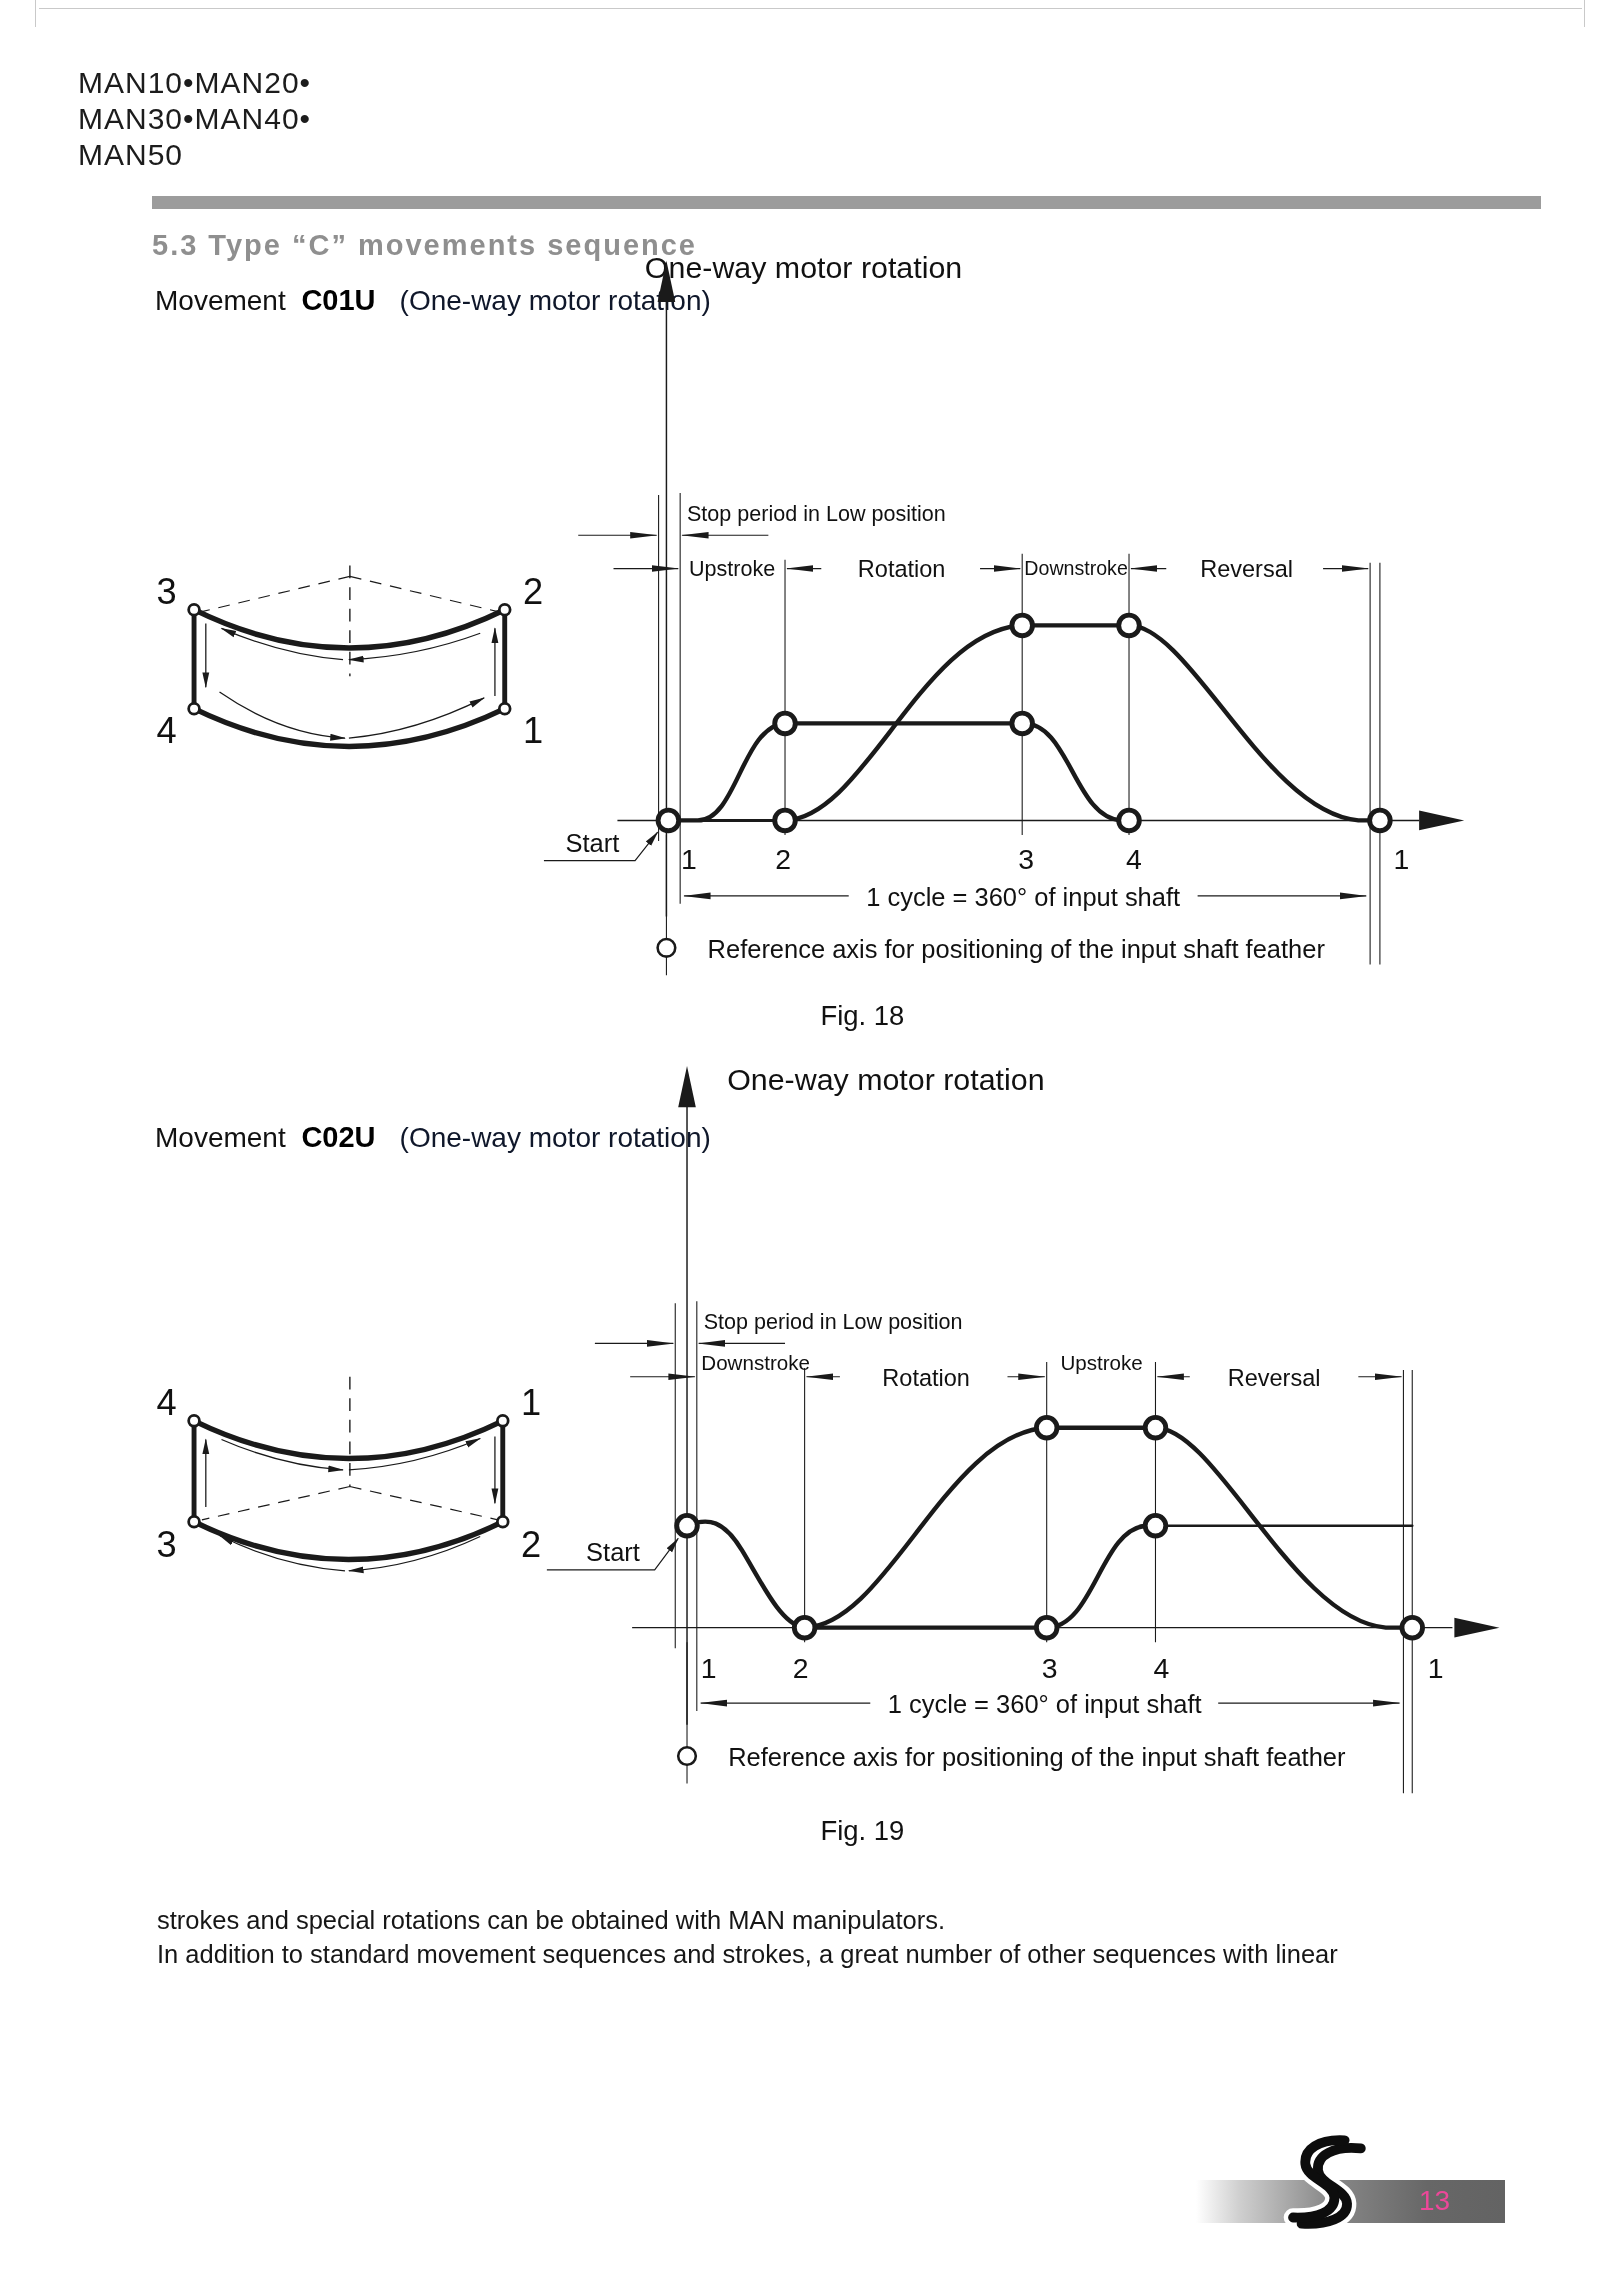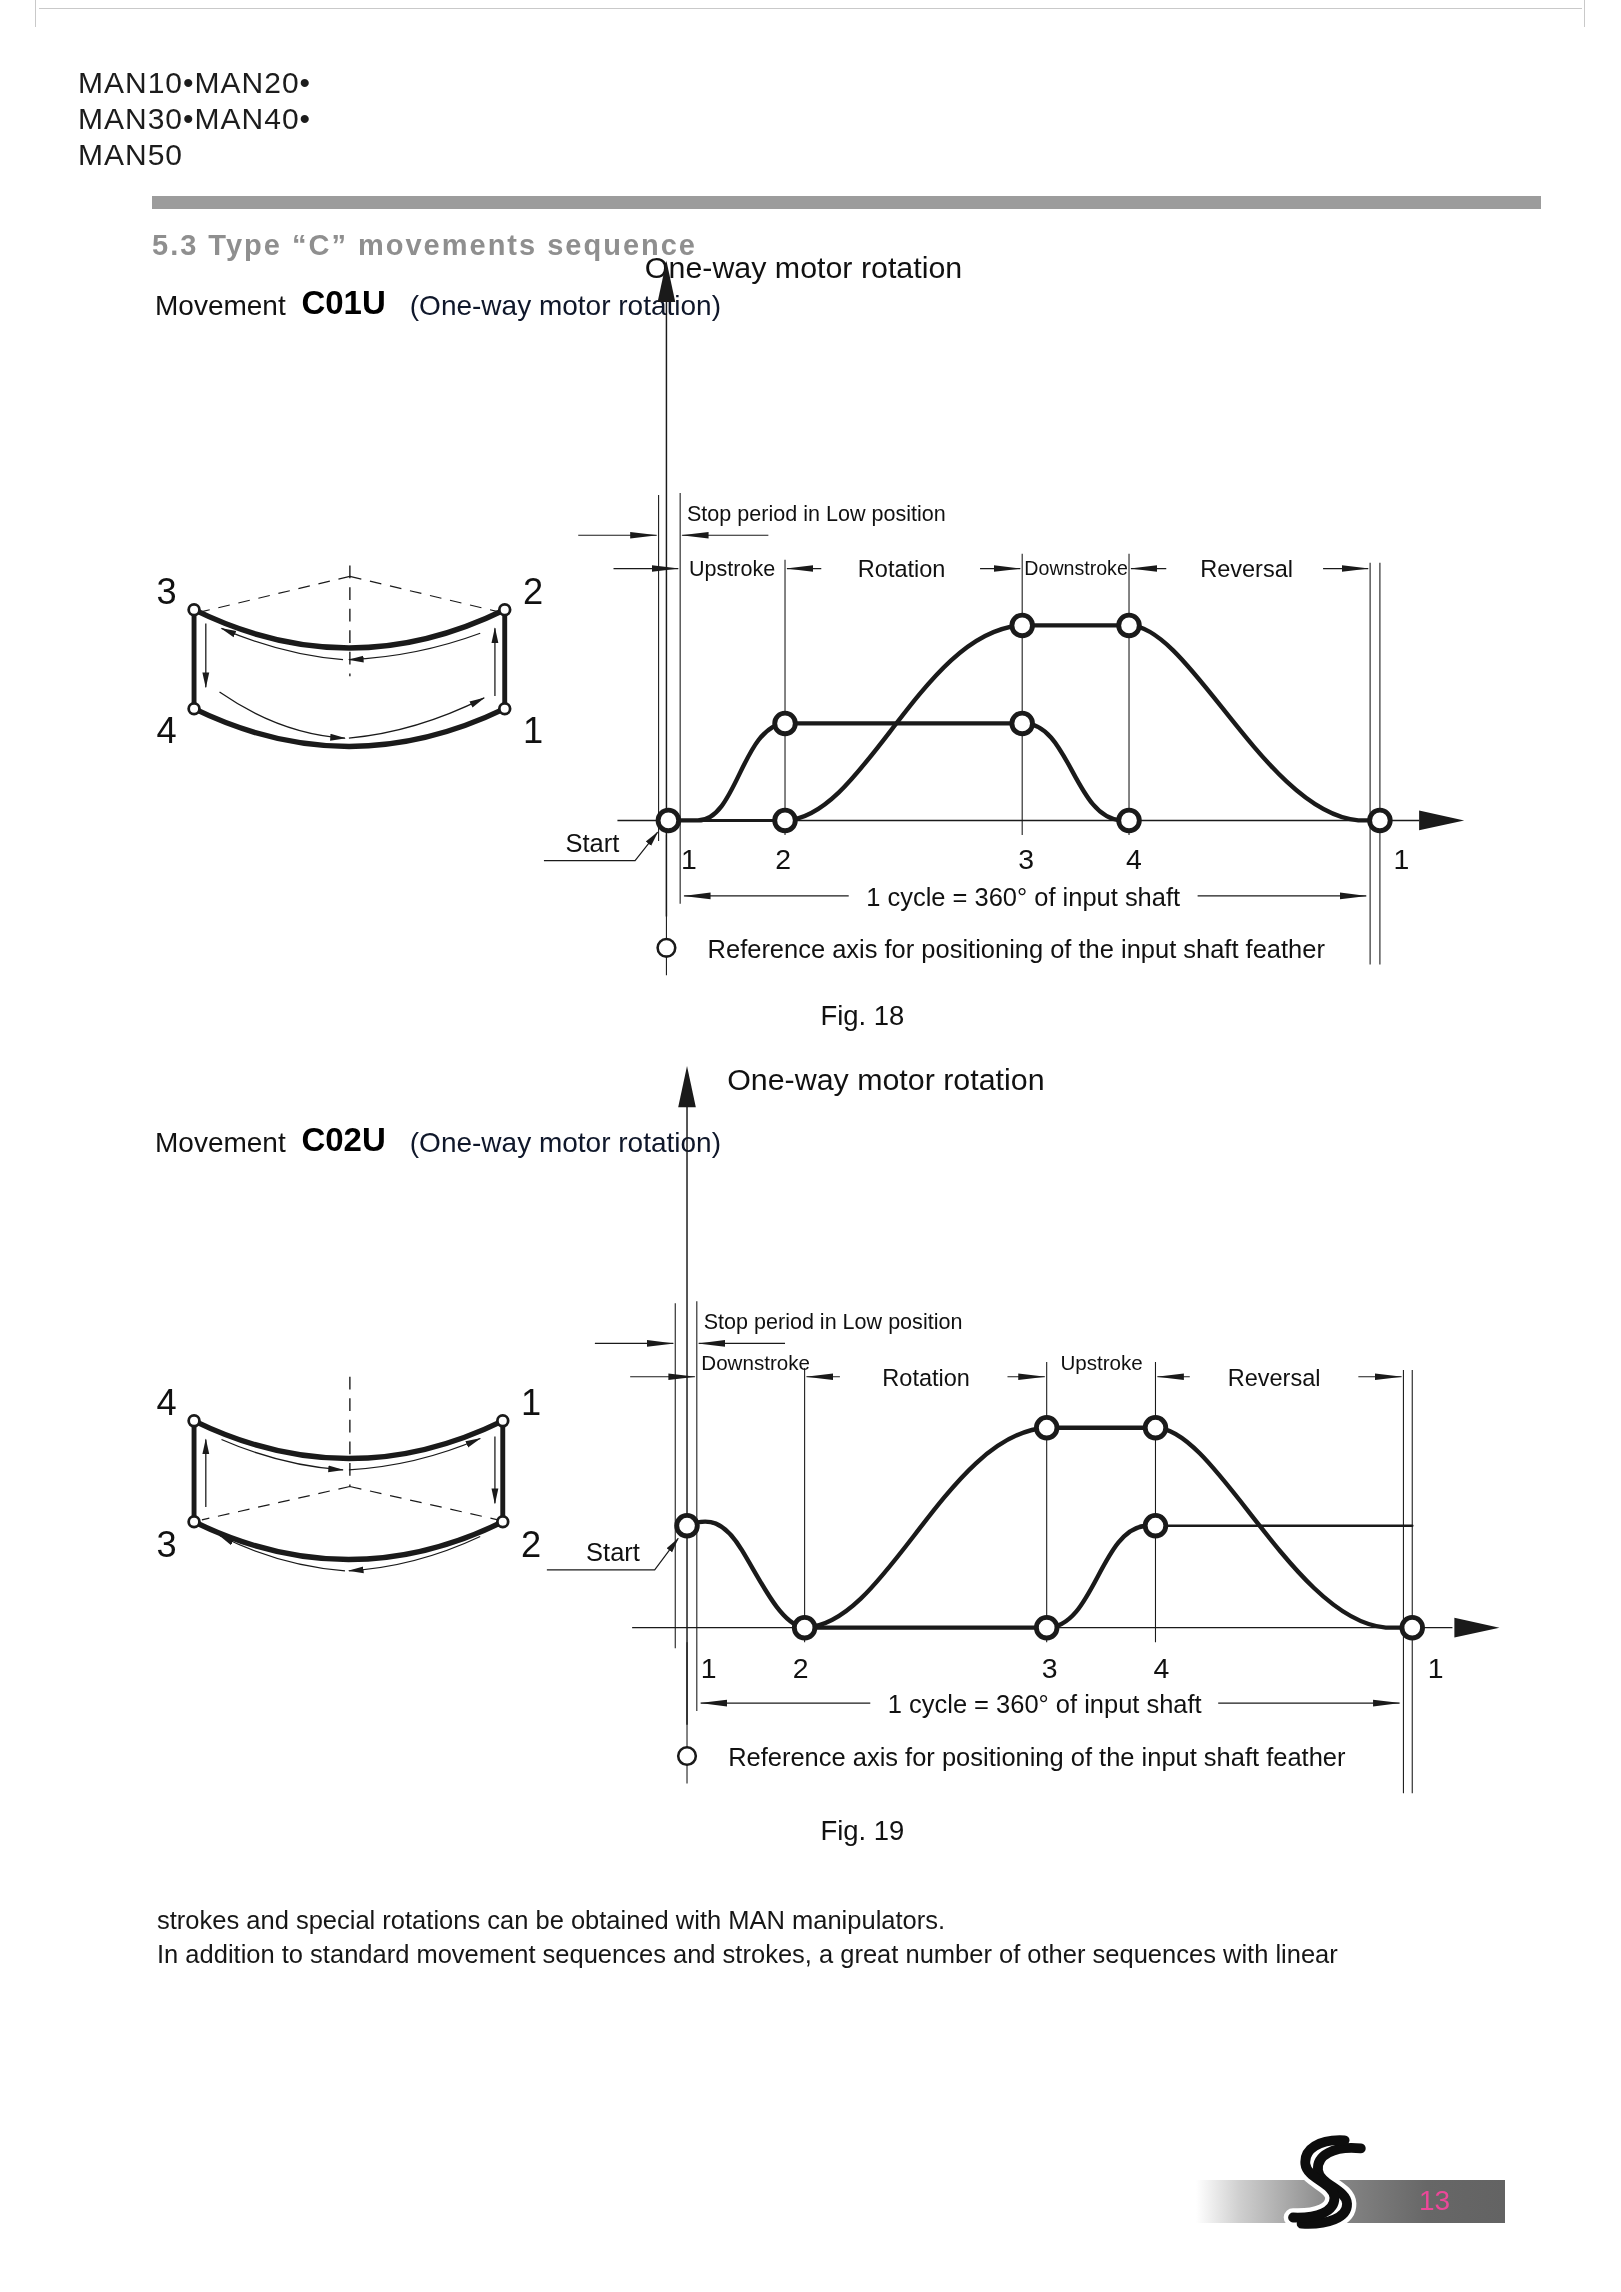--- a/index.html
+++ b/index.html
@@ -6,21 +6,21 @@
   .page{position:relative;width:1621px;height:2293px;background:#ffffff;overflow:hidden;
         font-family:"Liberation Sans", sans-serif;color:#111;padding-left:48px;}
   .abs{position:absolute;}
   .trim{background:#c9c9c9;}
   .man-block{left:78px;top:65px;font-size:30px;line-height:36px;letter-spacing:1px;color:#1c1c1c;}
   .main-title{right:82px;top:92px;font-size:55px;letter-spacing:12.7px;color:#141414;white-space:nowrap;}
   .gray-bar{left:152px;top:196px;width:1389px;height:12.7px;background:#9c9c9c;}
   .section-heading{left:152px;top:229px;font-size:29px;font-weight:bold;letter-spacing:2px;color:#8f8f8f;white-space:nowrap;text-align:center;}
   .mov-heading{display:flex;align-items:flex-end;white-space:nowrap;}
   .mov-label{font-size:28px;color:#111;}
-  .mov-code{font-size:33px;font-weight:bold;margin-left:15.7px;color:#000;}
+  .mov-code{font-size:29px;font-weight:bold;margin-left:15.7px;color:#000;}
   .mov-note{font-size:28px;margin-left:24px;color:#0f172a;}
   .para{left:157px;top:1903px;width:1333px;font-size:25.5px;line-height:34px;color:#161616;}
   .footer-bar{left:1196px;top:2180px;width:309px;height:43px;
       background:linear-gradient(90deg,#ffffff 0%,#cfcfcf 14%,#8a8a8a 42%,#676767 75%,#636363 100%);}
   .page-num{left:1411px;top:2185px;width:47px;text-align:center;font-size:28px;color:#ec4899;}
   svg{position:absolute;left:0;}
   svg text{font-family:"Liberation Sans", sans-serif;fill:#111;}
 </style>
 </head>
 <body>

